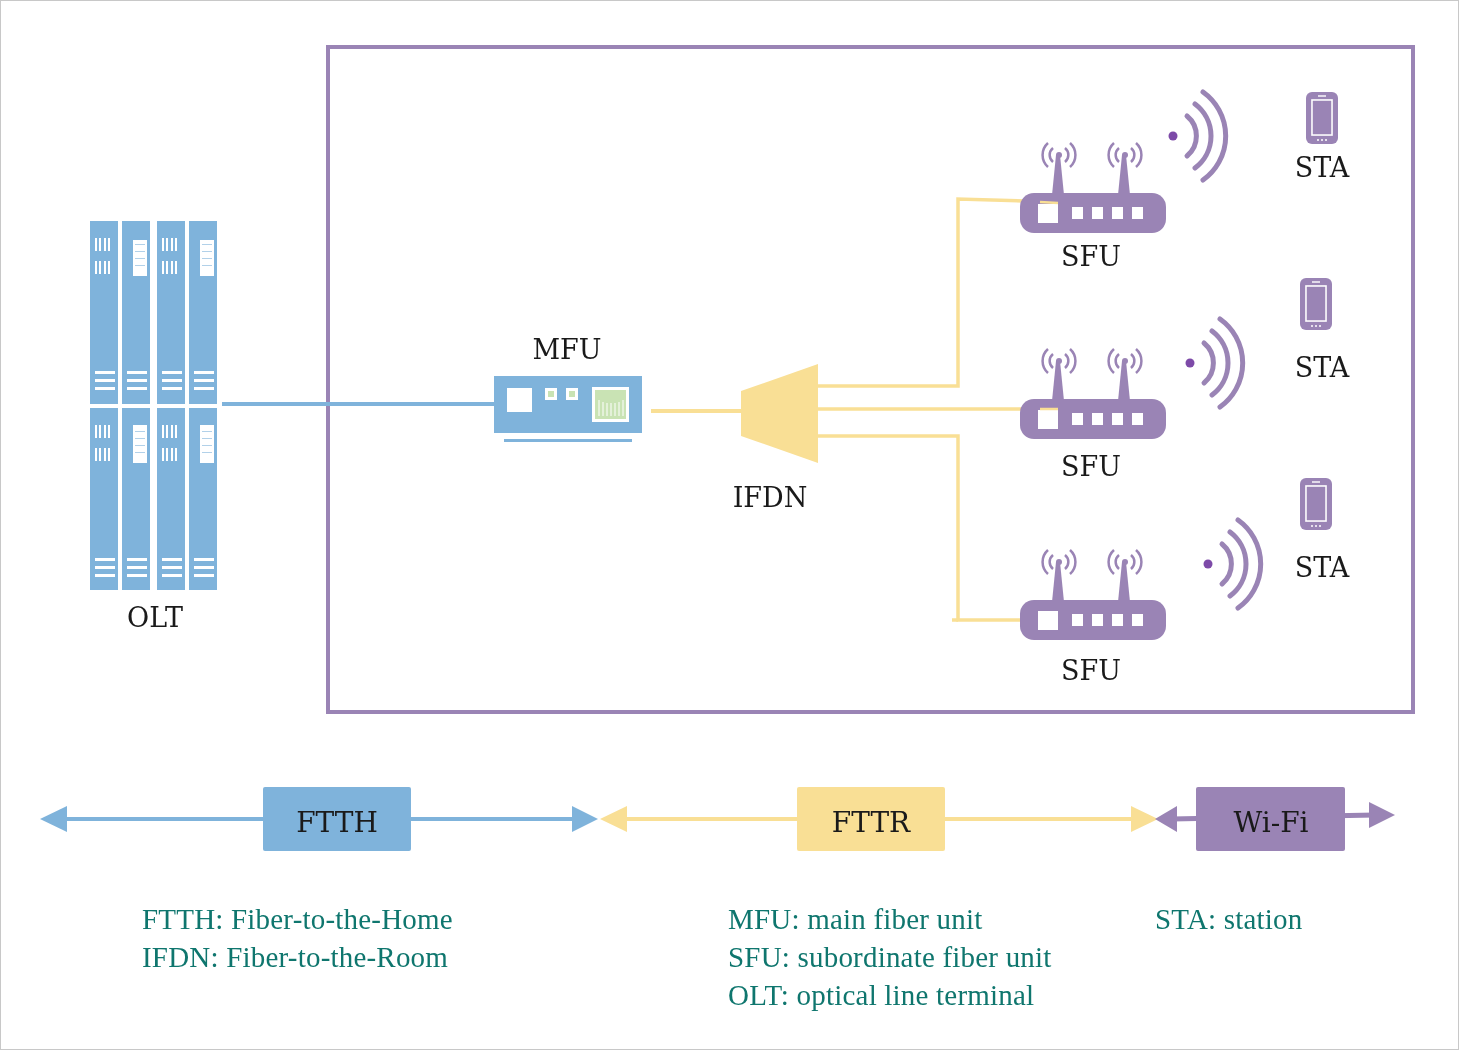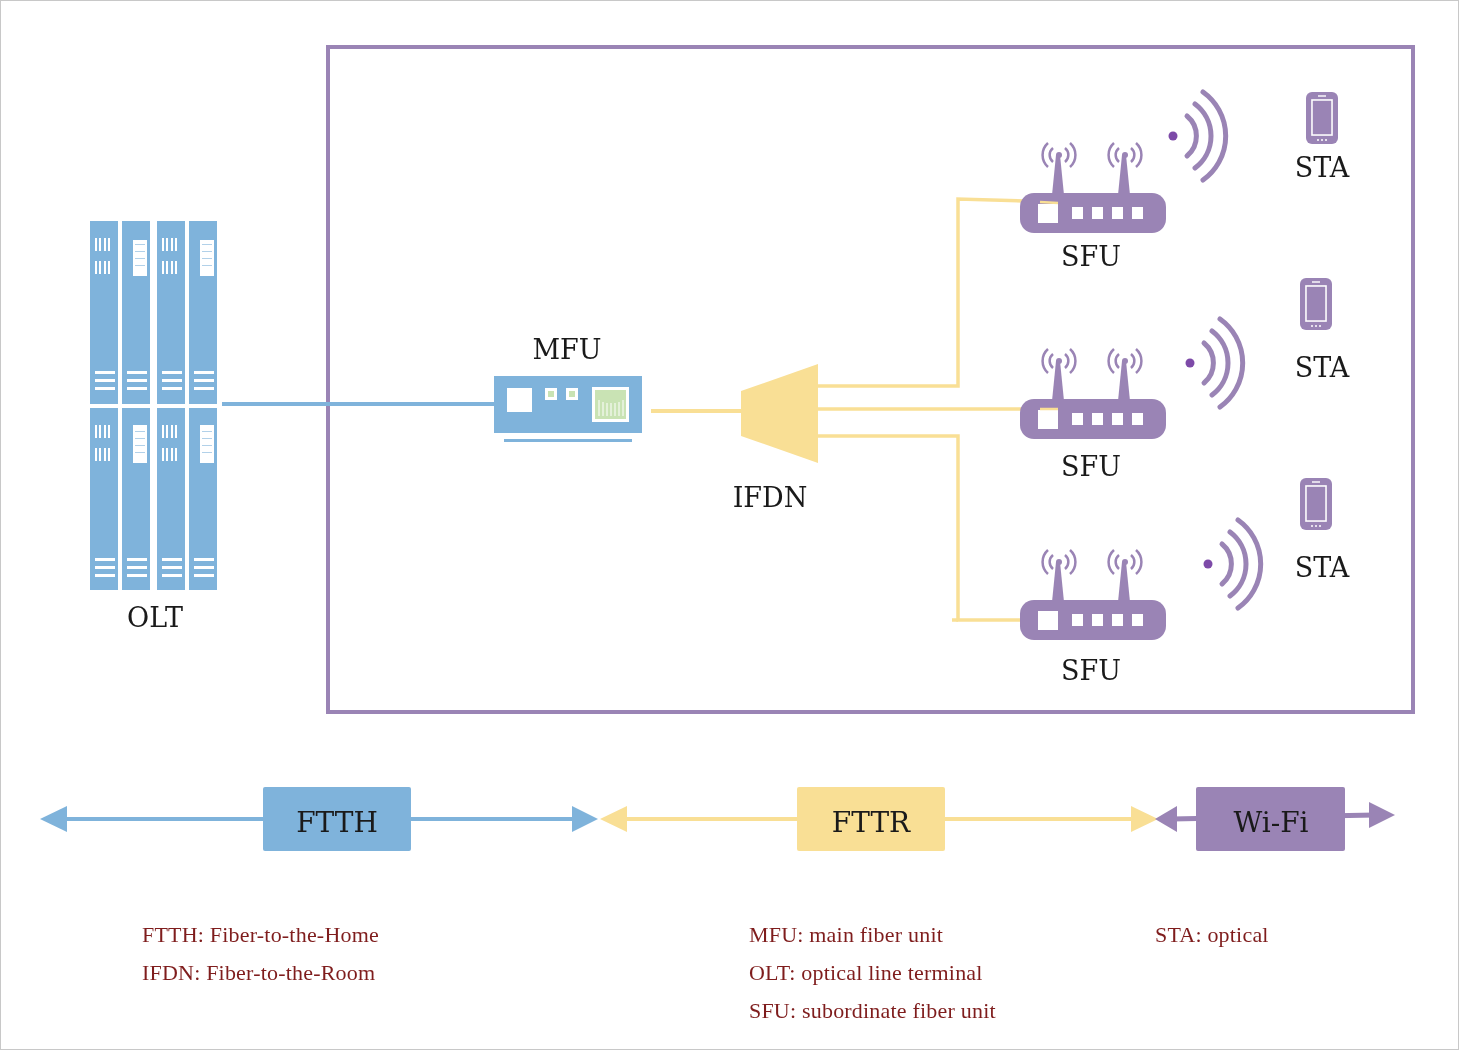--- a/index.html
+++ b/index.html
@@ -1,20 +1,20 @@
 <!DOCTYPE html>
 <html><head>
 <meta charset="utf-8">
 <style>
   html, body { margin: 0; padding: 0; background: #ffffff; }
   body { width: 1459px; height: 1050px; position: relative; overflow: hidden; }
   .frame { position: absolute; left: 0; top: 0; width: 1457px; height: 1048px; border: 1px solid #c8c8c8; }
   svg { position: absolute; left: 0; top: 0; }
   .lbl { font-family: "DejaVu Serif", "Liberation Serif", serif; fill: #1a1a1a; }
-  .legend { position: absolute; font-family: "Liberation Serif", "DejaVu Serif", serif; font-size: 22px; color: #7f1d1d; line-height: 38px; letter-spacing: 0.2px; margin-top: 16px; }
+  .legend { position: absolute; font-family: "Liberation Serif", "DejaVu Serif", serif; font-size: 29px; color: #0f766e; line-height: 38px; letter-spacing: 0.2px; }
   .legend div { white-space: nowrap; }
 </style>
 </head>
 <body>
 
 <div class="frame"></div>
 
 <svg width="1459" height="1050" viewBox="0 0 1459 1050">
   <defs>
     <g id="olt-rack">
@@ -270,20 +270,20 @@
     <polygon points="1395,815 1369,802 1369,828" fill="#9a84b5"></polygon>
   </g>
   <rect x="1196" y="787" width="149" height="64" rx="2" fill="#9a84b5"></rect>
   <text class="lbl" x="1271" y="832" font-size="28" text-anchor="middle">Wi-Fi</text>
 </svg>
 
 <div class="legend" style="left:142px; top:900px;">
   <div>FTTH: Fiber-to-the-Home</div>
   <div>IFDN: Fiber-to-the-Room</div>
 </div>
-<div class="legend" style="left:749px; top:900px;">
+<div class="legend" style="left:728px; top:900px;">
   <div>MFU: main fiber unit</div>
+  <div>SFU: subordinate fiber unit</div>
   <div>OLT: optical line terminal</div>
-  <div>SFU: subordinate fiber unit</div>
 </div>
 <div class="legend" style="left:1155px; top:900px;">
-  <div>STA: optical</div>
+  <div>STA: station</div>
 </div>
 
 </body></html>

